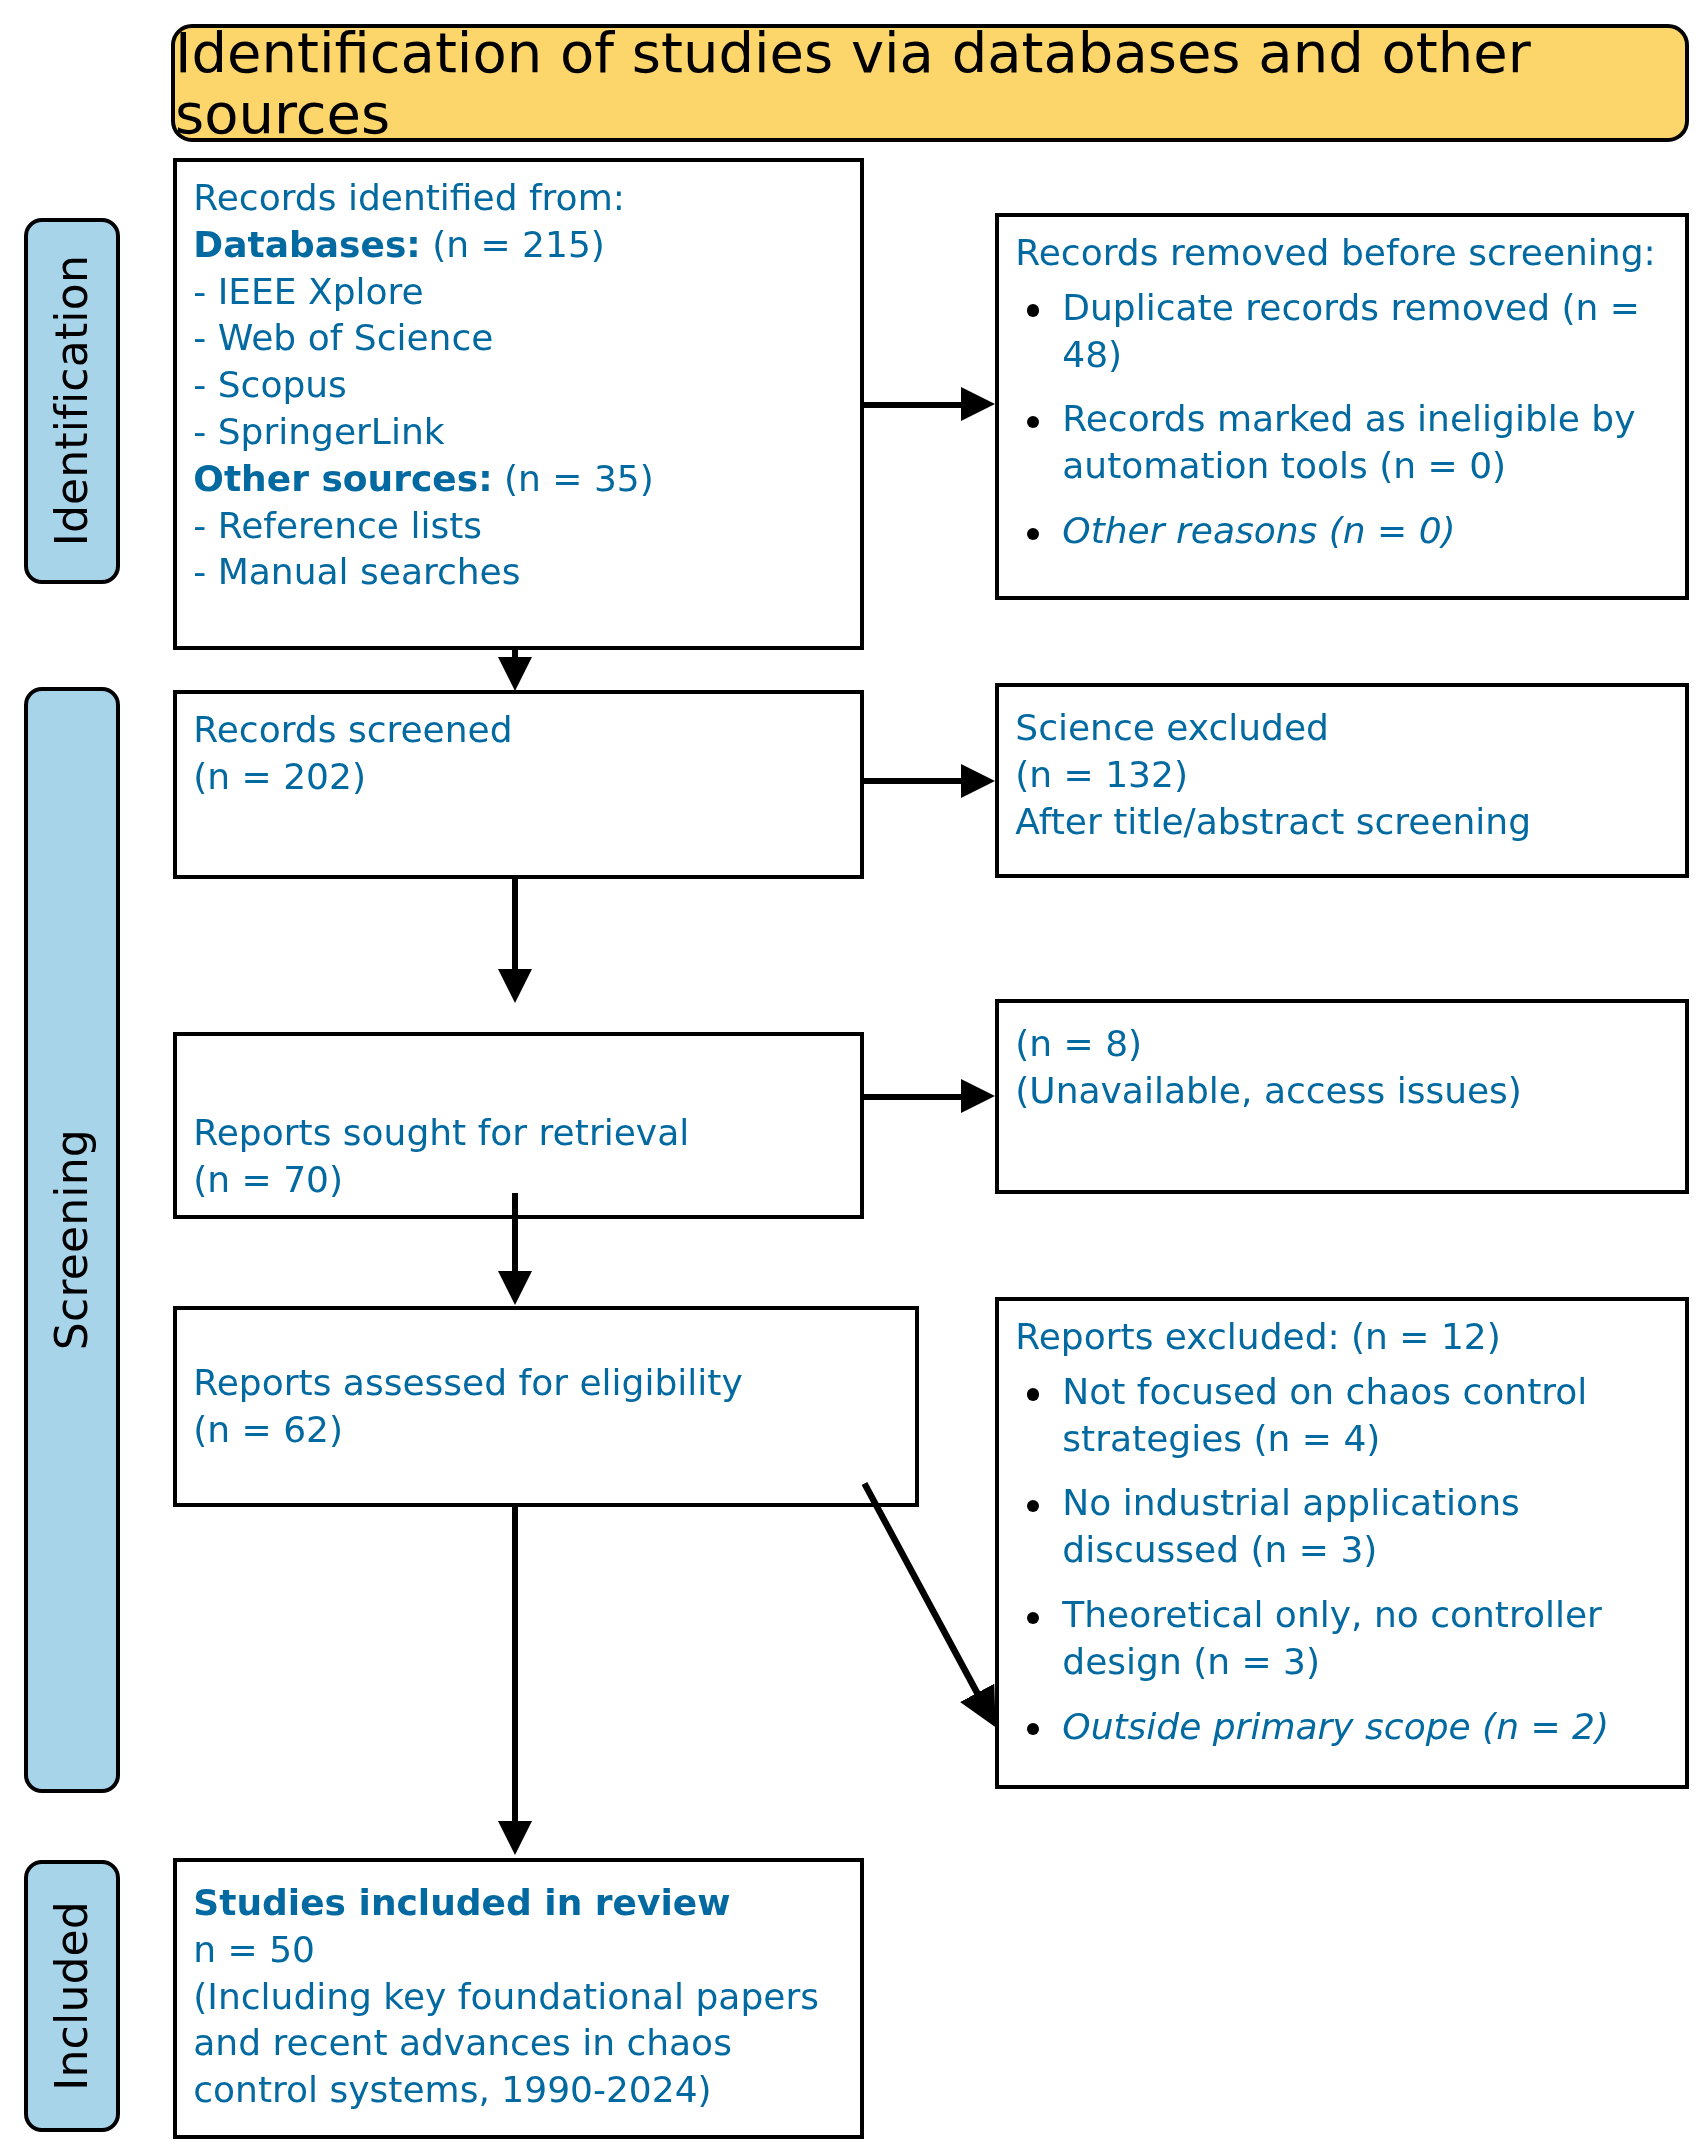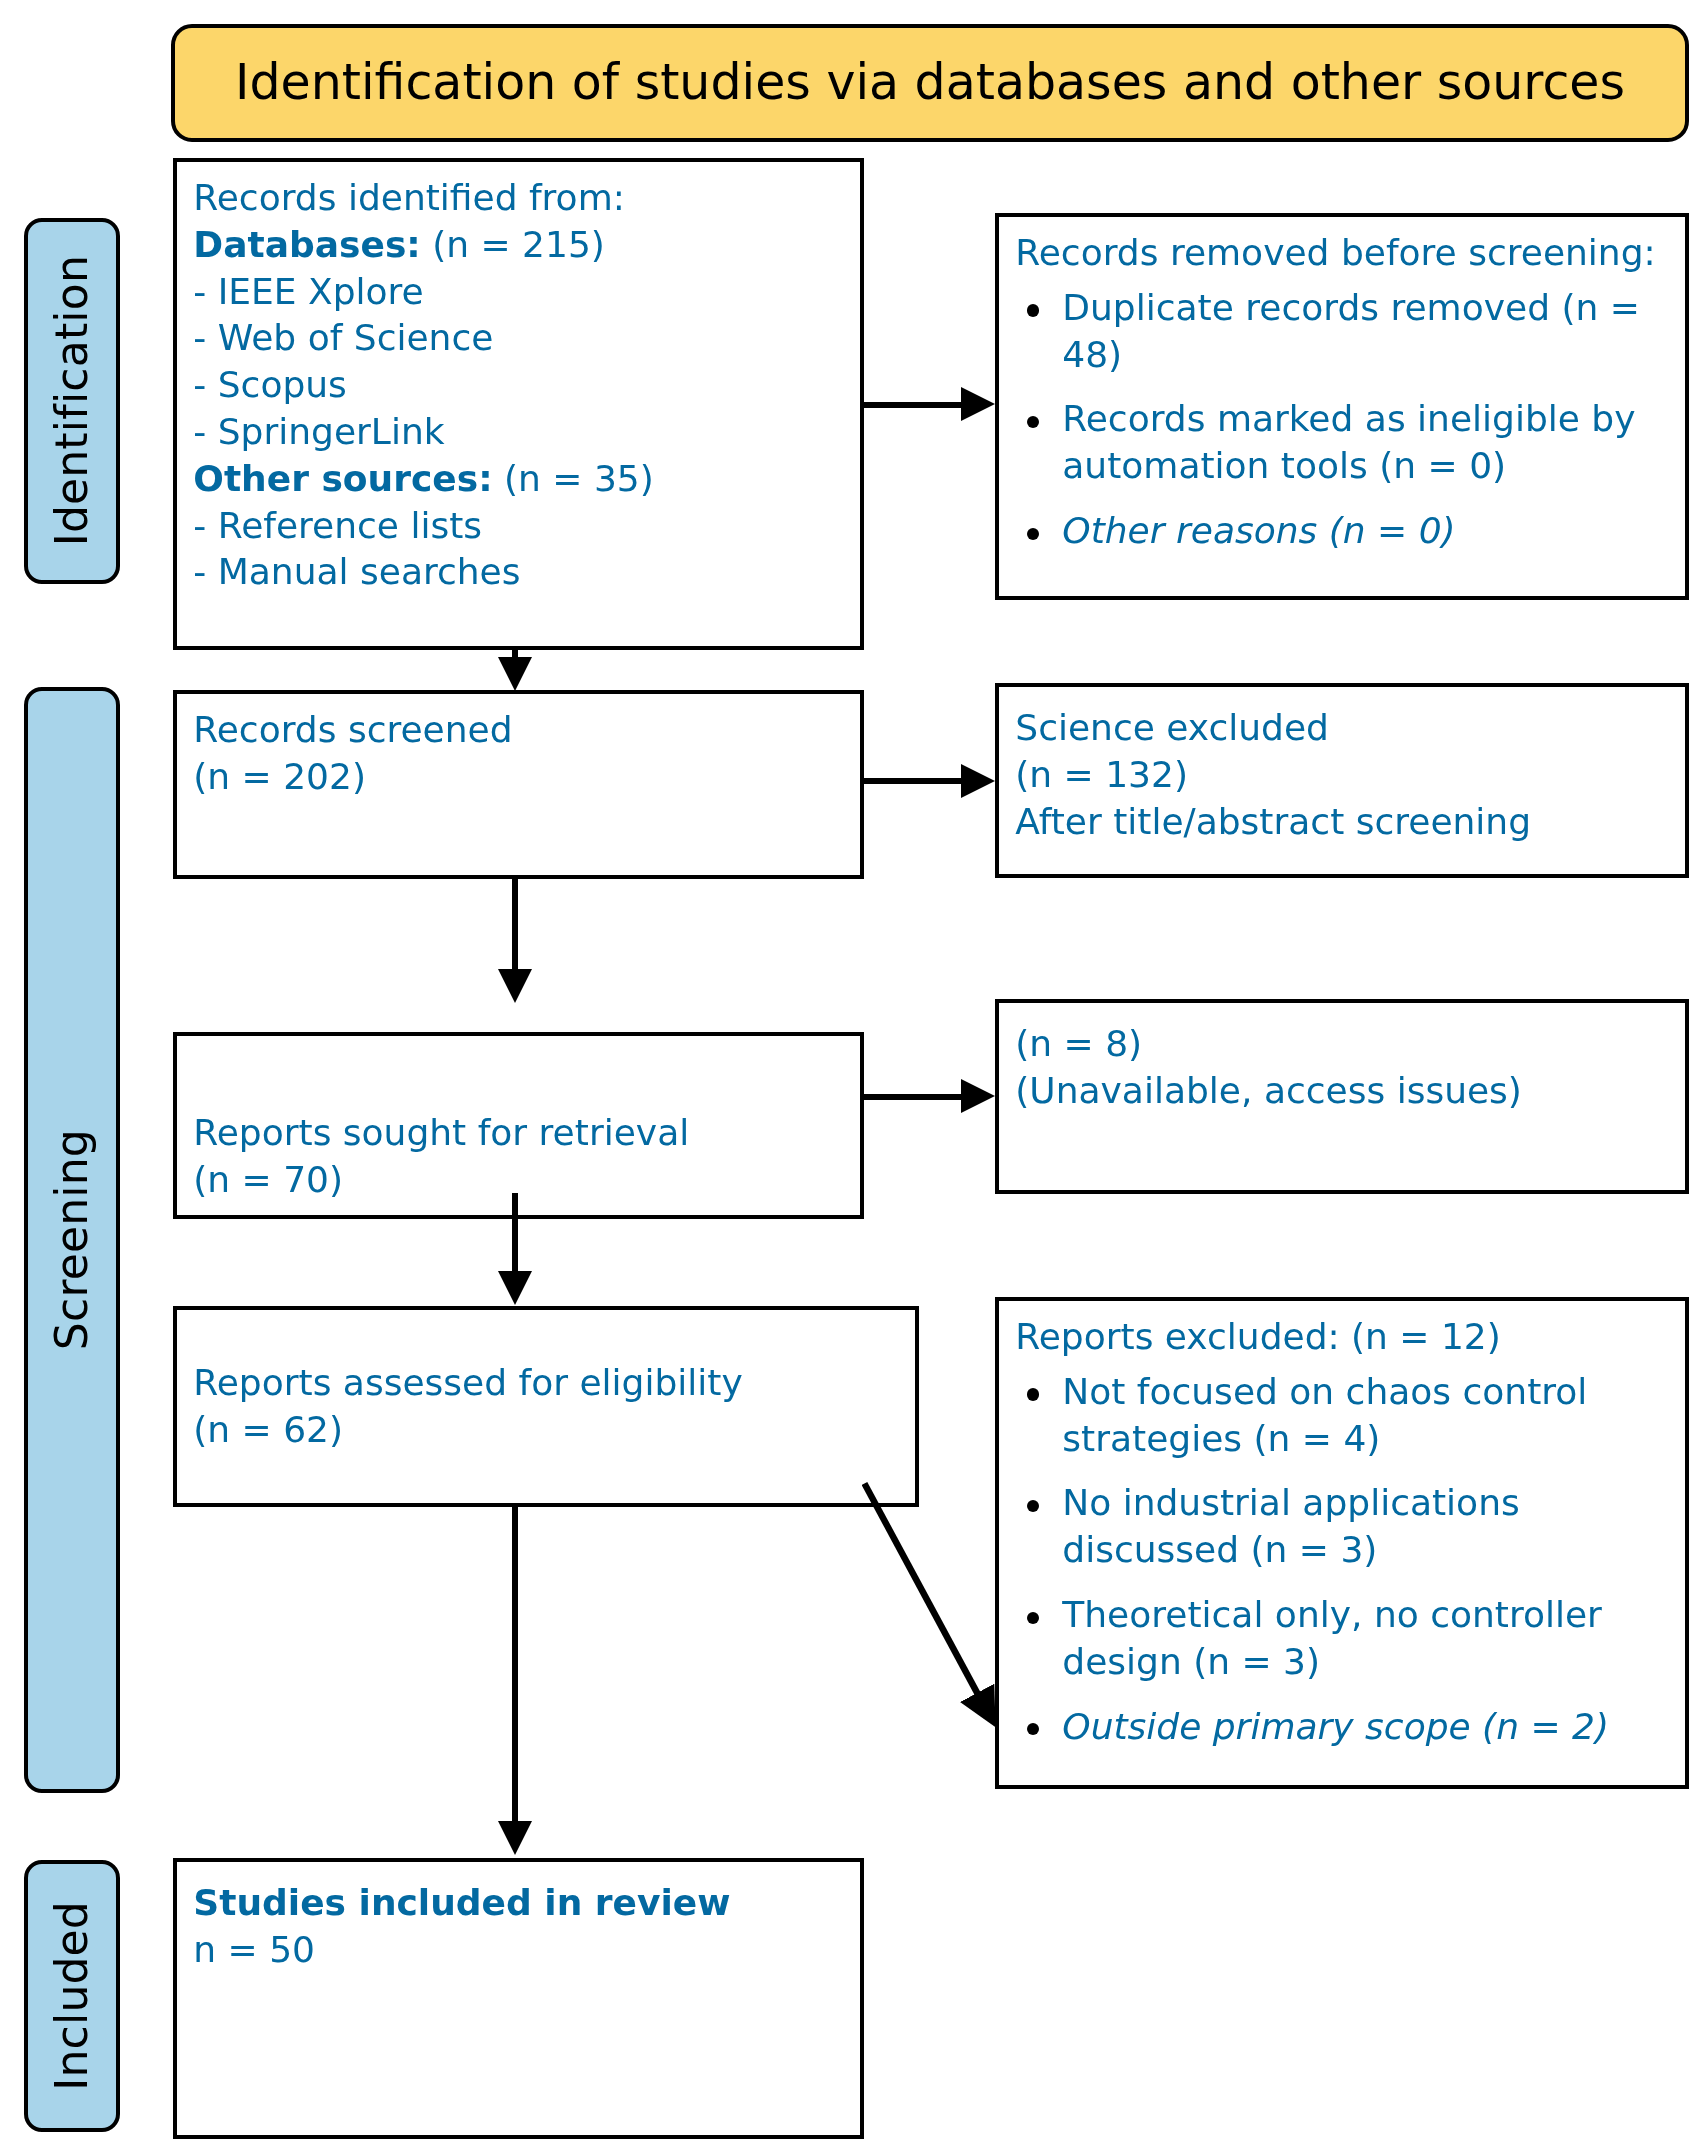--- a/index.html
+++ b/index.html
@@ -42,21 +42,21 @@
   #title-banner {
     position: absolute;
     box-sizing: border-box;
     border: 4.9px solid #000000;
     border-radius: 21px;
     display: flex;
     align-items: center;
     justify-content: center;
   }
   #title-banner .banner-text {
-    font-size: 49px;
+    font-size: 56px;
     line-height: 1.1;
     color: #000000;
     text-align: left;
   }
 
   
   .flow-box {
     position: absolute;
     box-sizing: border-box;
     border: 4.1px solid #000000;
@@ -194,20 +194,21 @@
       <li><span class="dot"></span><span>Not focused on chaos control strategies (n = 4)</span></li>
       <li><span class="dot"></span><span>No industrial applications discussed (n = 3)</span></li>
       <li><span class="dot"></span><span>Theoretical only, no controller design (n = 3)</span></li>
       <li><span class="dot"></span><span>Outside primary scope (n = 2)</span></li>
     </ul>
   </div>
 
   <div class="flow-box" style="left:173px; top:1858px; width:691px; height:281px; padding-top:18px;">
     <span class="line bold">Studies included in review</span>
     <span class="line">n = 50</span>
+    <span class="line wrap">(Including key foundational papers and recent advances in chaos control systems, 1990-2024)</span>
   </div>
 
   <div class="h-line" style="left:864px; top:402px; width:101px;"></div>
   <div class="arrow-right" style="left:961px; top:387px;"></div>
 
   <div class="v-line" style="left:512px; top:650px; width:5.7px; height:11.4px;"></div>
   <div class="arrow-down" style="left:498px; top:657px;"></div>
 
   <div class="h-line" style="left:864px; top:778px; width:101px;"></div>
   <div class="arrow-right" style="left:961px; top:764px;"></div>

